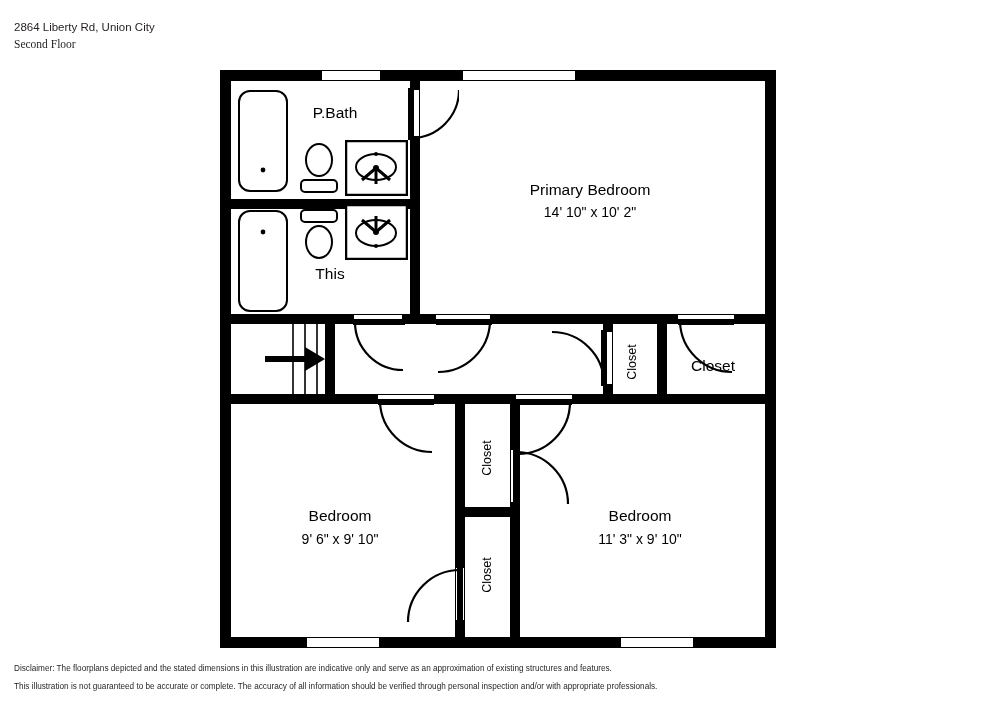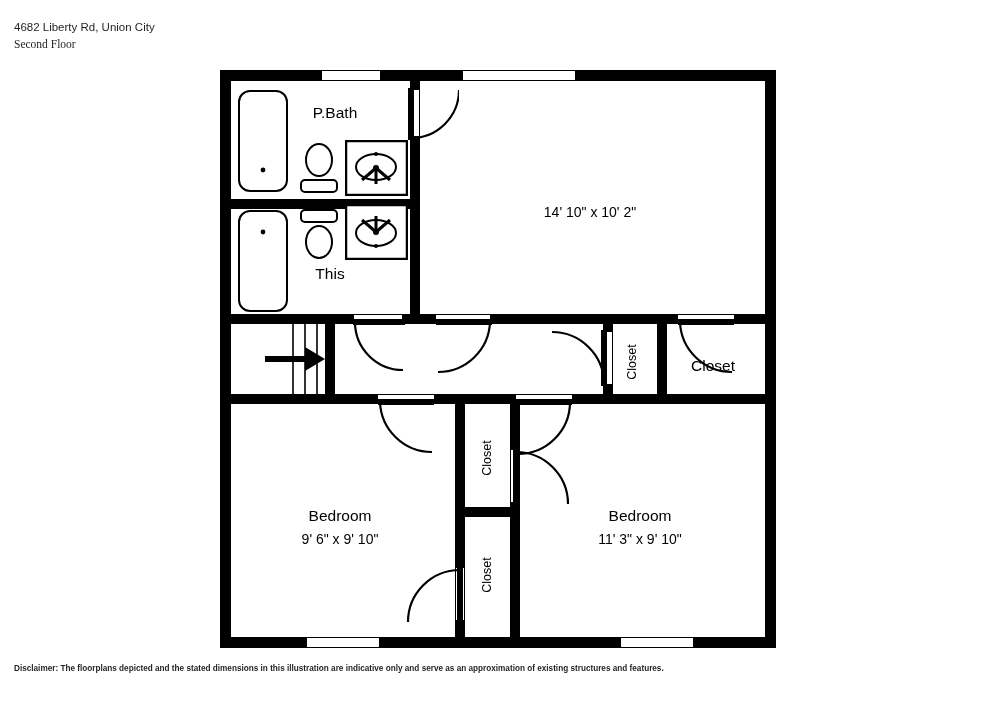--- a/index.html
+++ b/index.html
@@ -30,21 +30,21 @@
 
   
   .disc {
     position: absolute;
     left: 14px;
     color: #231f20;
     font-size: 8.2px;
     line-height: 11px;
     white-space: nowrap;
   }
-  #disc1 { top: 663px; font-weight: bold; }
+  #disc1 { top: 663px; }
   #disc2 { top: 681px; }
 
   
   #plan {
     position: absolute;
     left: 220px;
     top: 70px;
     width: 576px;
     height: 578px;
   }
@@ -90,21 +90,21 @@
   .fix { position: absolute; }
   .fix svg { display: block; }
   
   .stairs { position: absolute; }
 </style>
 </head>
 <body>
 
 <div id="page">
 
-  <div class="hdr" id="hdr-address">4682 Liberty Rd, Union City</div>
+  <div class="hdr" id="hdr-address">2864 Liberty Rd, Union City</div>
   <div class="hdr" id="hdr-floor">Second Floor</div>
 
   <div id="plan">
 
     <div class="w" style="left:0; top:0; width:556px; height:11px;"></div>
 
     <div class="w" style="left:0; top:567px; width:556px; height:11px;"></div>
 
     <div class="w" style="left:0; top:0; width:11px; height:578px;"></div>
 
@@ -274,32 +274,34 @@
         <line x1="31" y1="28" x2="45" y2="16" stroke="#000" stroke-width="3"></line>
         <line x1="31" y1="28" x2="31" y2="12" stroke="#000" stroke-width="3"></line>
         <circle cx="31" cy="28" r="3" fill="#000"></circle>
       </svg>
     </div>
 
     <div class="lbl lbl-name" style="left:60px; top:33px; width:110px;">P.Bath</div>
 
     <div class="lbl lbl-name" style="left:55px; top:194px; width:110px;">This</div>
 
+    <div class="lbl lbl-name" style="left:250px; top:110px; width:240px;">Primary Bedroom</div>
     <div class="lbl lbl-dim" style="left:250px; top:132px; width:240px;">14' 10" x 10' 2"</div>
 
     <div class="lbl lbl-sm rot" style="left:372px; top:282px; width:80px;">Closet</div>
 
     <div class="lbl lbl-name" style="left:438px; top:286px; width:110px;">Closet</div>
 
     <div class="lbl lbl-sm rot" style="left:227px; top:378px; width:80px;">Closet</div>
     <div class="lbl lbl-sm rot" style="left:227px; top:495px; width:80px;">Closet</div>
 
     <div class="lbl lbl-name" style="left:30px; top:436px; width:180px;">Bedroom</div>
     <div class="lbl lbl-dim" style="left:30px; top:459px; width:180px;">9' 6" x 9' 10"</div>
 
     <div class="lbl lbl-name" style="left:330px; top:436px; width:180px;">Bedroom</div>
     <div class="lbl lbl-dim" style="left:330px; top:459px; width:180px;">11' 3" x 9' 10"</div>
 
   </div>
 
   <div class="disc" id="disc1">Disclaimer: The floorplans depicted and the stated dimensions in this illustration are indicative only and serve as an approximation of existing structures and features.</div>
+  <div class="disc" id="disc2">This illustration is not guaranteed to be accurate or complete. The accuracy of all information should be verified through personal inspection and/or with appropriate professionals.</div>
 
 </div>
 
 </body></html>

